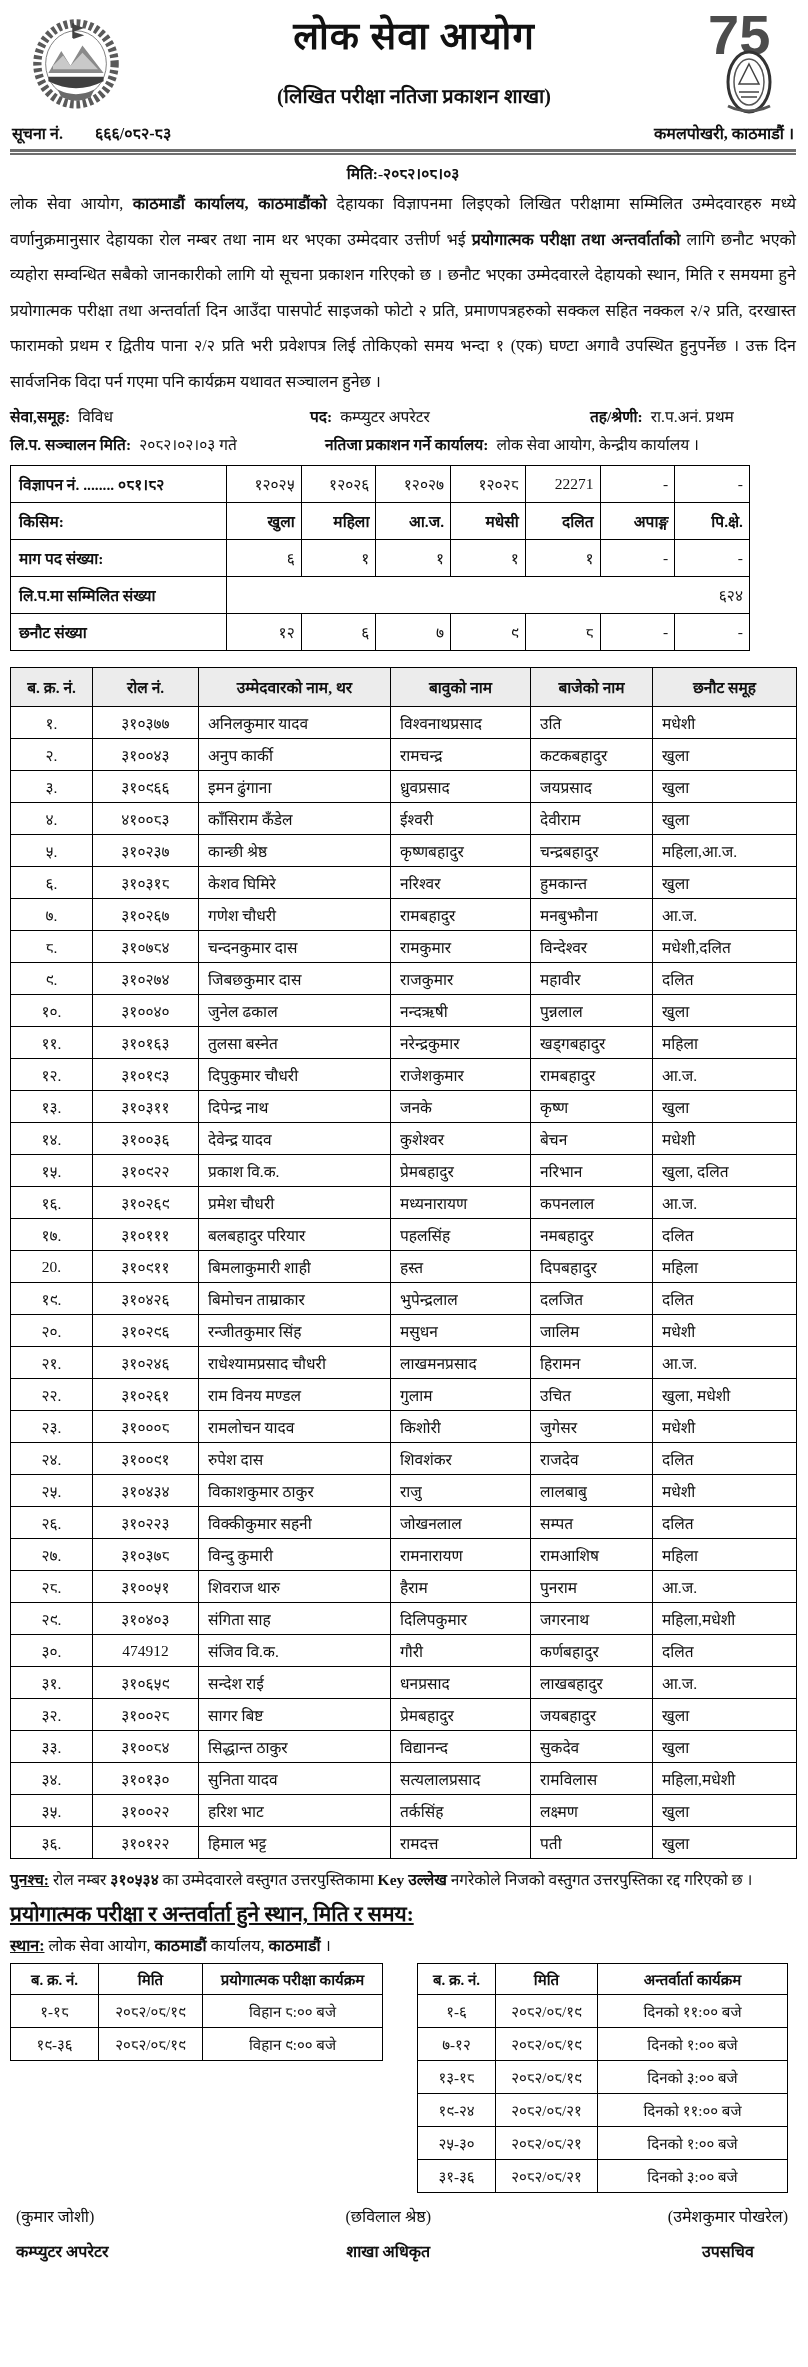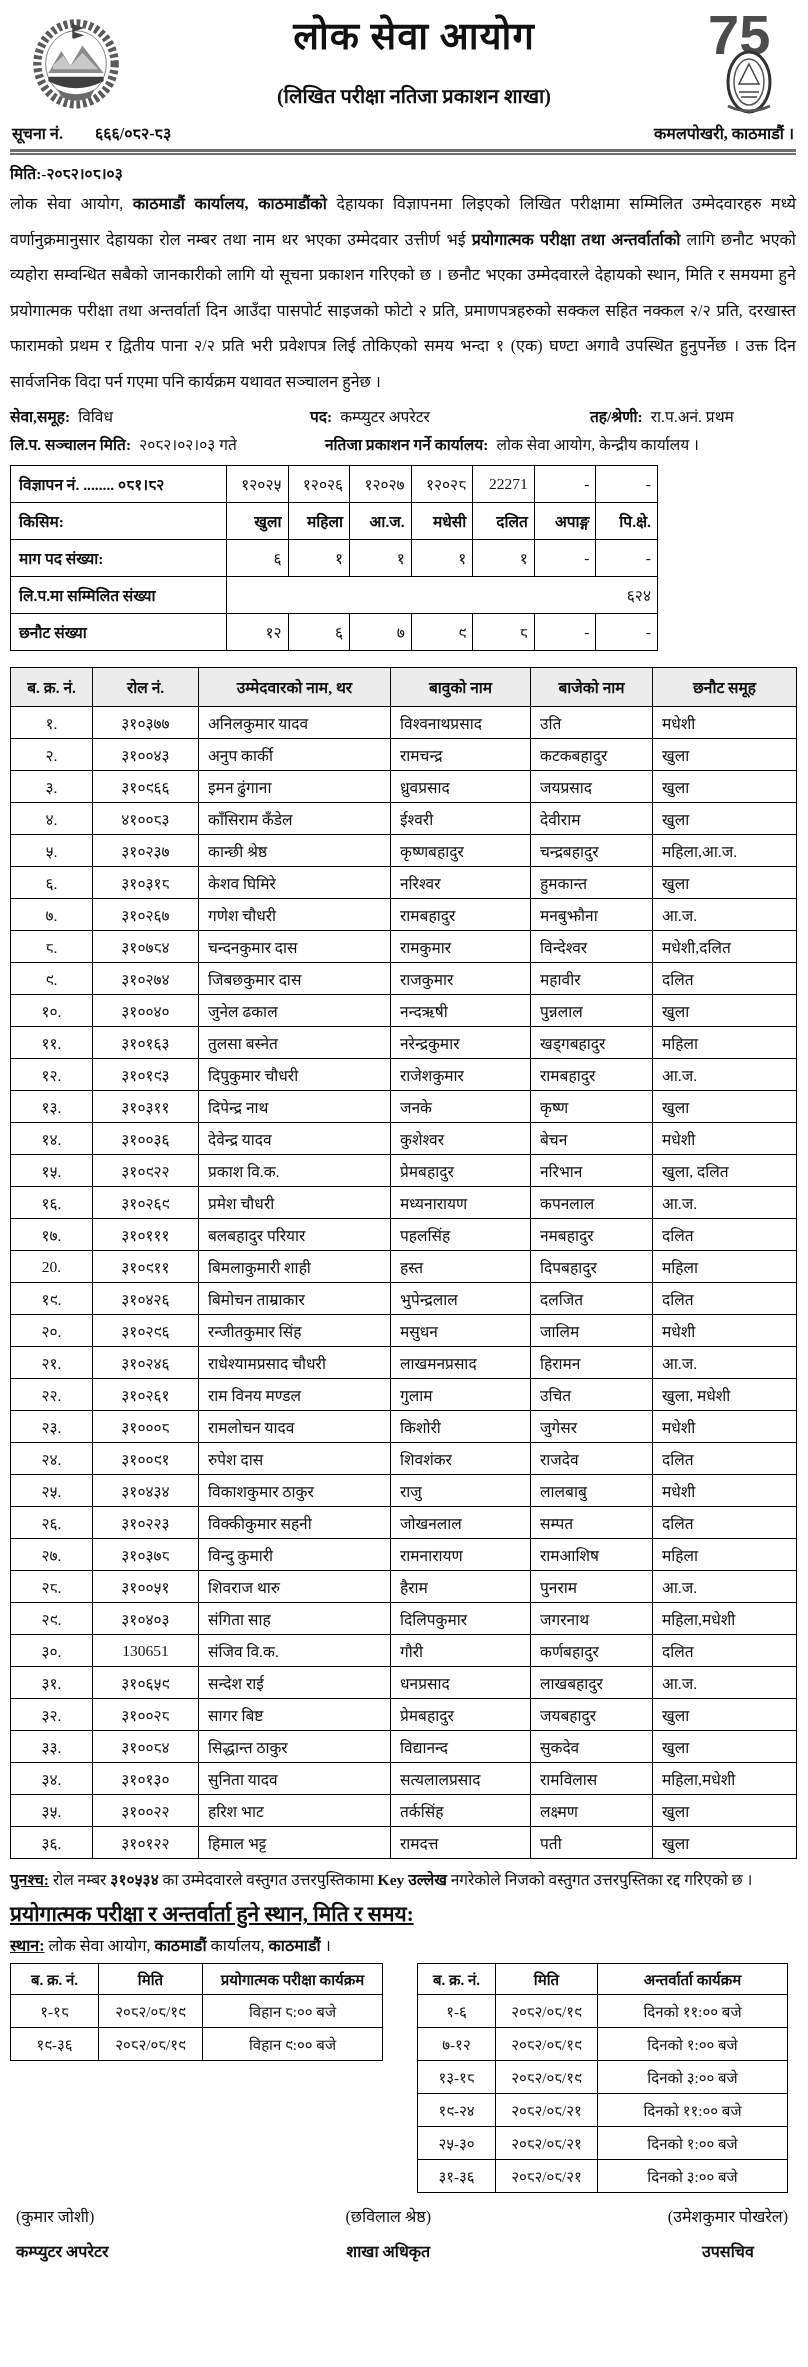--- a/index.html
+++ b/index.html
@@ -15,39 +15,39 @@
   .header { display:flex; align-items:flex-start; }
   .emblem-left { width:92px; height:100px; margin:4px 0 0 20px; flex:0 0 auto; }
   .header-center { flex:1 1 auto; text-align:center; }
   .org-name { font-size:38px; font-weight:bold; letter-spacing:1px; }
   .branch { font-size:20px; font-weight:bold; margin-top:22px; }
   .emblem-right { width:82px; height:112px; margin-right:8px; flex:0 0 auto; }
 
   .notice-row { display:flex; justify-content:space-between; font-size:16px; font-weight:bold; margin-top:2px; padding:0 2px; }
   .notice-left .num { margin-left:28px; }
   .rule { margin-top:5px; height:6px; border-top:3px solid #6e6e6e; border-bottom:2px solid #6e6e6e; }
-  .date-line { text-align:left; font-size:15.5px; margin-top:7px; font-weight:bold; }
+  .date-line { text-align:center; font-size:15.5px; margin-top:7px; font-weight:bold; }
 
   
   .intro { font-size:16px; line-height:2.22; text-align:justify; margin-top:2px; }
   .b { font-weight:bold; }
 
   
   .meta1, .meta2 { display:flex; font-size:15.5px; margin-top:6px; }
   .meta1 .grp1 { width:300px; }
   .meta1 .grp2 { width:280px; }
   .meta1 .grp3 { flex:1; }
   .meta2 .grp1 { width:315px; }
   .meta2 .grp2 { flex:1; }
   .lblb { font-weight:bold; }
   .val { font-weight:normal; margin-left:8px; }
 
   
   table { border-collapse:collapse; }
-  .summary { width:648px; margin-top:10px; table-layout:fixed; }
+  .summary { width:740px; margin-top:10px; table-layout:fixed; }
   .summary td { border:1.6px solid #000; padding:7px 6px; font-size:15.5px; }
   .summary td.lbl { font-weight:bold; text-align:left; padding-left:8px; }
   .summary td.v { text-align:right; }
   .summary tr.kisim td.v { font-weight:bold; }
 
   
   .cand { width:786px; margin-top:16px; table-layout:fixed; }
   .cand th, .cand td { border:1.5px solid #000; font-size:15.5px; }
   .cand thead th { background:#ececec; font-weight:bold; text-align:center; padding:8px 4px; }
   .cand td { height:32px; padding:0 9px; }
@@ -435,21 +435,21 @@
         <tr>
           <td class="c">२९.</td>
           <td class="c">३१०४०३</td>
           <td class="l">संगिता साह</td>
           <td class="l">दिलिपकुमार</td>
           <td class="l">जगरनाथ</td>
           <td class="l">महिला,मधेशी</td>
         </tr>
         <tr>
           <td class="c">३०.</td>
-          <td class="c">130651</td>
+          <td class="c">474912</td>
           <td class="l">संजिव वि.क.</td>
           <td class="l">गौरी</td>
           <td class="l">कर्णबहादुर</td>
           <td class="l">दलित</td>
         </tr>
         <tr>
           <td class="c">३१.</td>
           <td class="c">३१०६५९</td>
           <td class="l">सन्देश राई</td>
           <td class="l">धनप्रसाद</td>

